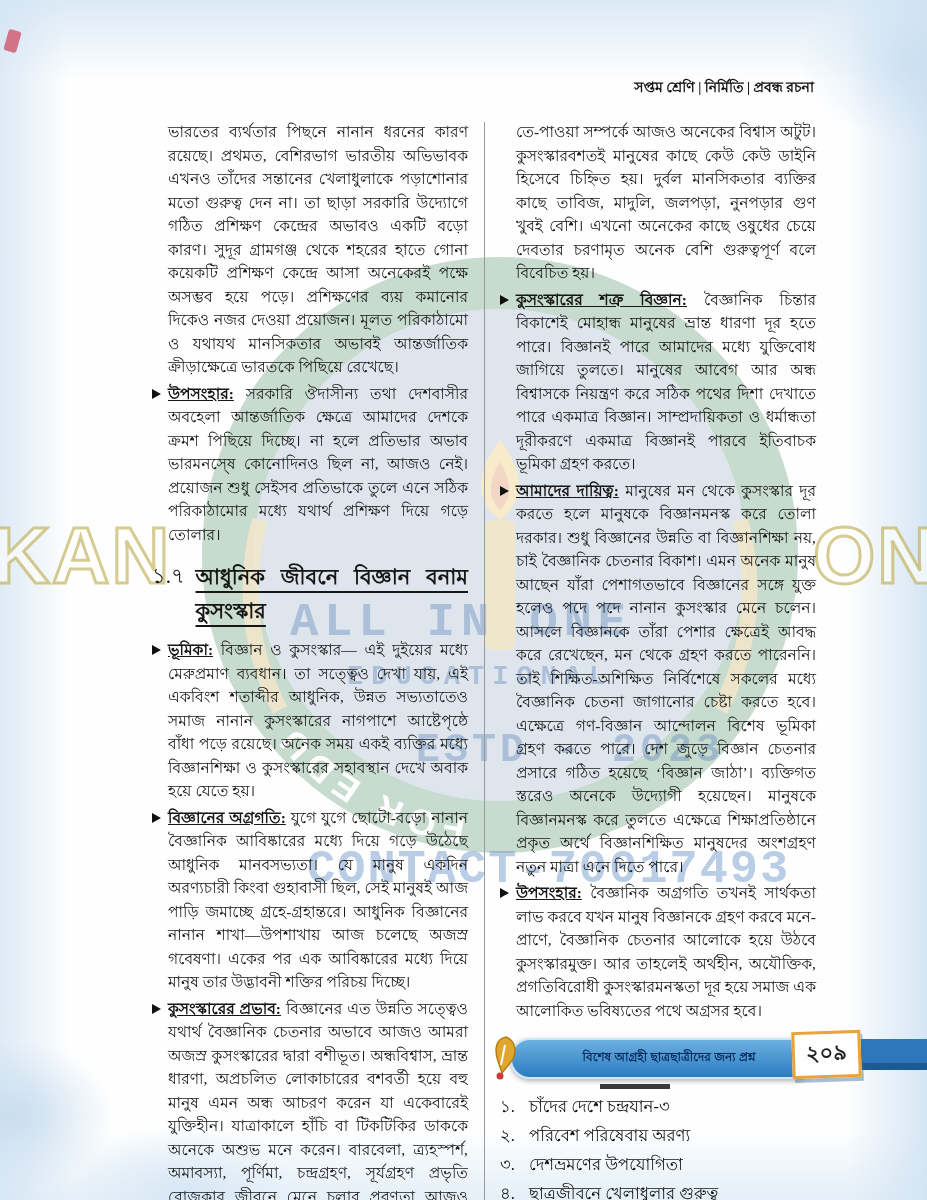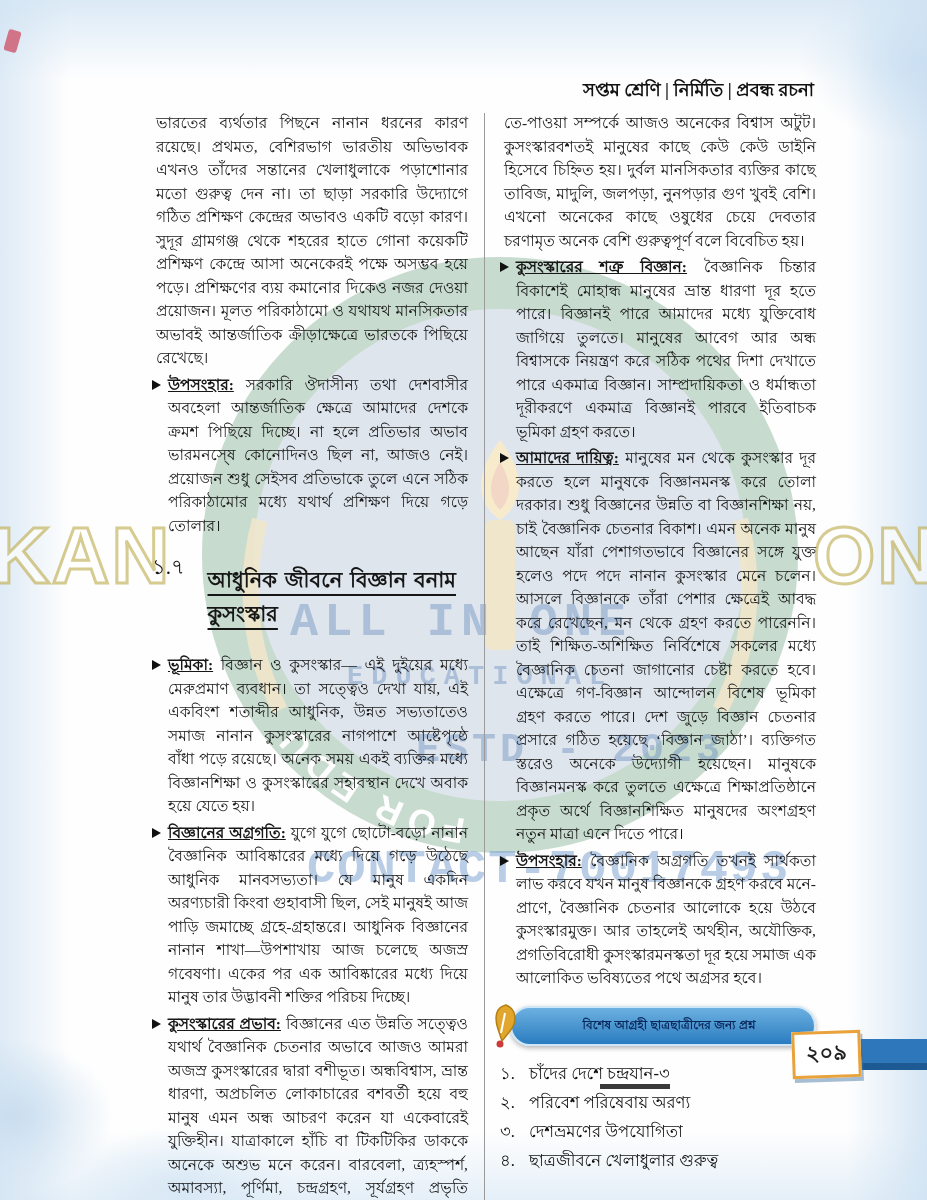--- a/index.html
+++ b/index.html
@@ -29,33 +29,33 @@
     color:rgba(96,136,188,.40);}
   #wm-left{left:-8px;top:510px;font-size:80px;}
   #wm-right{right:-10px;top:510px;font-size:80px;}
   #wm-line1{left:290px;top:596px;font-size:47px;letter-spacing:6px;}
   #wm-line2{left:347px;top:662px;font-size:27px;letter-spacing:8px;}
   #wm-line3{left:416px;top:728px;font-size:40px;letter-spacing:4px;}
   #wm-line4{left:307px;top:843px;font-size:47px;letter-spacing:2px;color:rgba(116,156,206,.5);}
 
   
   .content{position:absolute;left:152px;top:76px;width:664px;z-index:3;color:#161616;}
-  .page-header{text-align:right;font-weight:bold;font-size:18px;margin:0 2px 4px 0;color:#111;}
+  .page-header{text-align:right;font-weight:bold;font-size:14px;margin:0 2px 20px 0;color:#111;}
   .columns{display:flex;}
   .col{width:316px;text-align:justify;font-size:15.5px;line-height:23.5px;}
   .divider{width:1px;background:#9a9a9a;margin:2px 15px 0 16px;}
-  .para{margin:0 0 3px 4px;}
+  .para{margin:0 0 3px 16px;}
   .point{position:relative;padding-left:16px;margin:0 0 3px 0;}
   .bullet{position:absolute;left:0;top:7px;width:0;height:0;
     border-left:9px solid #111;border-top:5px solid transparent;border-bottom:5px solid transparent;}
   .lead{font-weight:bold;text-decoration:underline;}
 
   .section-heading{display:flex;gap:11px;margin:14px 0 10px 0;}
   .sec-num{font-size:21px;font-weight:normal;line-height:1.6;}
-  .sec-title{font-size:21px;font-weight:bold;margin:12px;line-height:1.62;
+  .sec-title{font-size:21px;font-weight:bold;margin:0;line-height:1.62;
     text-decoration:underline;text-decoration-thickness:2px;text-underline-offset:7px;}
 
   .special-banner{position:relative;margin:16px 0 0 10px;background:linear-gradient(180deg,#6cb0e0,#2a7cc0);
     border:2px solid #cfe6f7;border-radius:20px;padding:6px 10px 7px 22px;color:#0a2a5e;
     font-weight:bold;font-size:12px;text-align:center;box-shadow:0 2px 5px rgba(0,0,0,.3);
     font-family:"Liberation Sans","DejaVu Sans",sans-serif;}
   .pen-icon{position:absolute;left:-26px;top:-7px;}
 
   .question-list{margin-top:13px;}
   .q-row{display:flex;gap:9px;font-size:16.5px;line-height:29px;color:#0e0e0e;}

